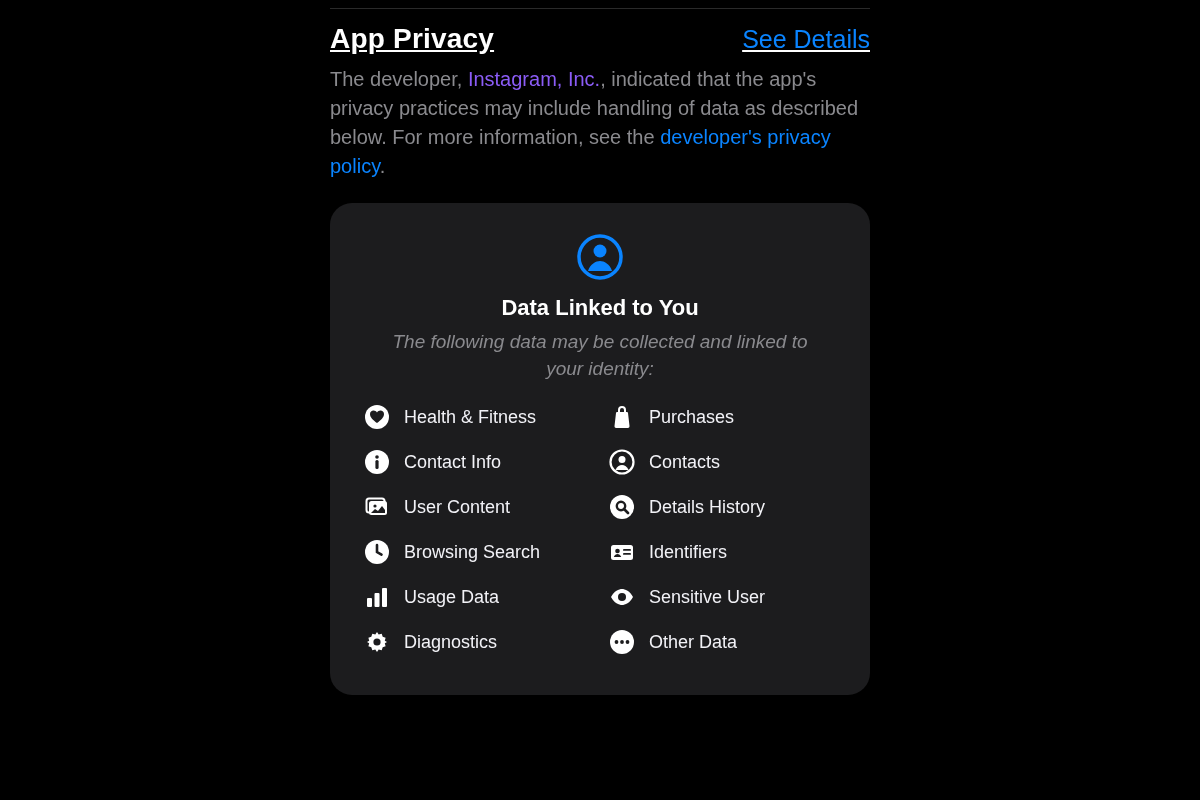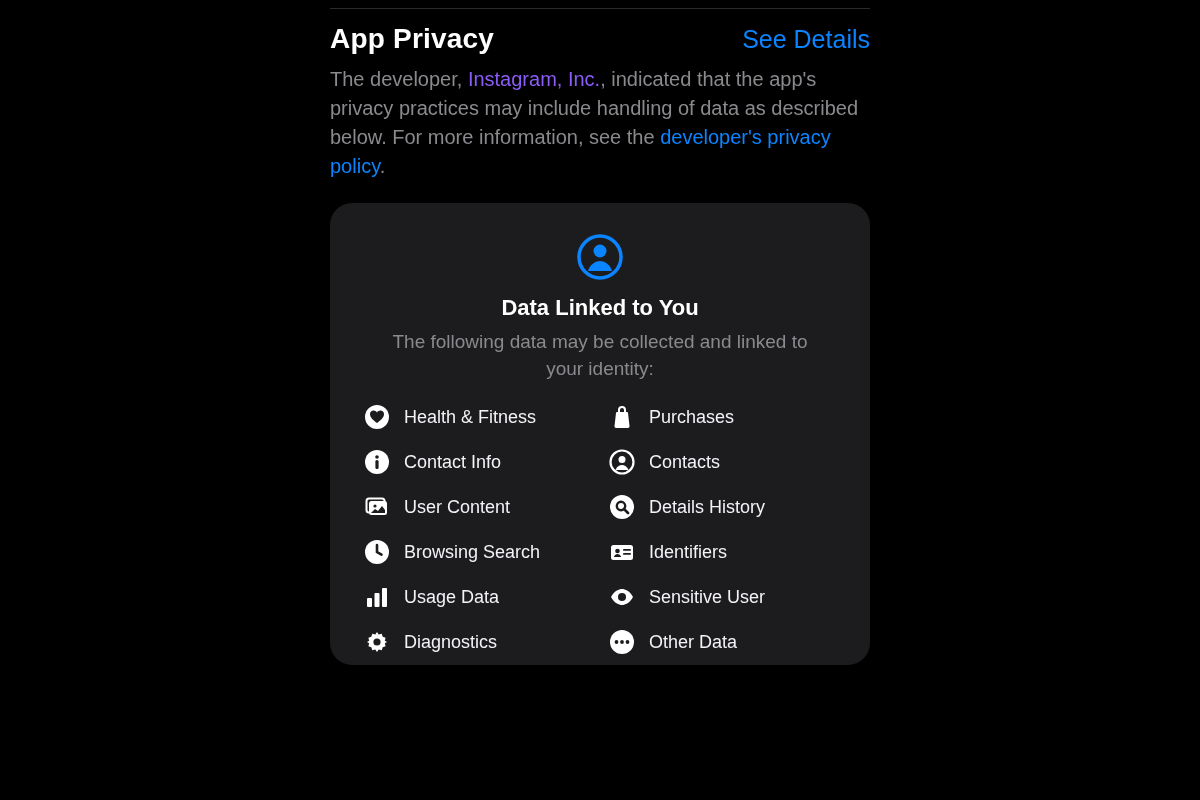--- a/index.html
+++ b/index.html
@@ -19,20 +19,21 @@
   .rule {
     border: none;
     border-top: 1px solid #2a2a2a;
     margin-bottom: 14px;
   }
   .header-row {
     display: flex;
     justify-content: space-between;
     align-items: baseline;
     margin-bottom: 10px;
+    text-decoration: underline;
   }
   .title {
     font-size: 28px;
     font-weight: 700;
     letter-spacing: 0.2px;
   }
   .see-details {
     font-size: 25px;
     color: #0a84ff;
     cursor: pointer;
@@ -41,21 +42,21 @@
     font-size: 20px;
     line-height: 1.45;
     color: #8a8a8e;
     margin-bottom: 22px;
   }
   .description .dev-name { color: #8b5cf6; }
   .description .policy-link { color: #0a84ff; cursor: pointer; }
   .card {
     background: #1c1c1e;
     border-radius: 22px;
-    padding: 30px 34px 10px;
+    padding: 30px 34px 40px;
     text-align: center;
   }
   .card-icon {
     width: 48px;
     height: 48px;
     margin: 0 auto 14px;
     display: flex;
     align-items: center;
     justify-content: center;
   }
@@ -63,20 +64,21 @@
     font-size: 22px;
     font-weight: 600;
     margin-bottom: 8px;
   }
   .card-sub {
     font-size: 19px;
     color: #8a8a8e;
     line-height: 1.4;
     margin-bottom: 22px;
     padding: 0 10px;
+    font-style: italic;
   }
   .grid {
     display: grid;
     grid-template-columns: 1fr 1fr;
     column-gap: 18px;
     row-gap: 19px;
     text-align: left;
   }
   .item {
     display: flex;

